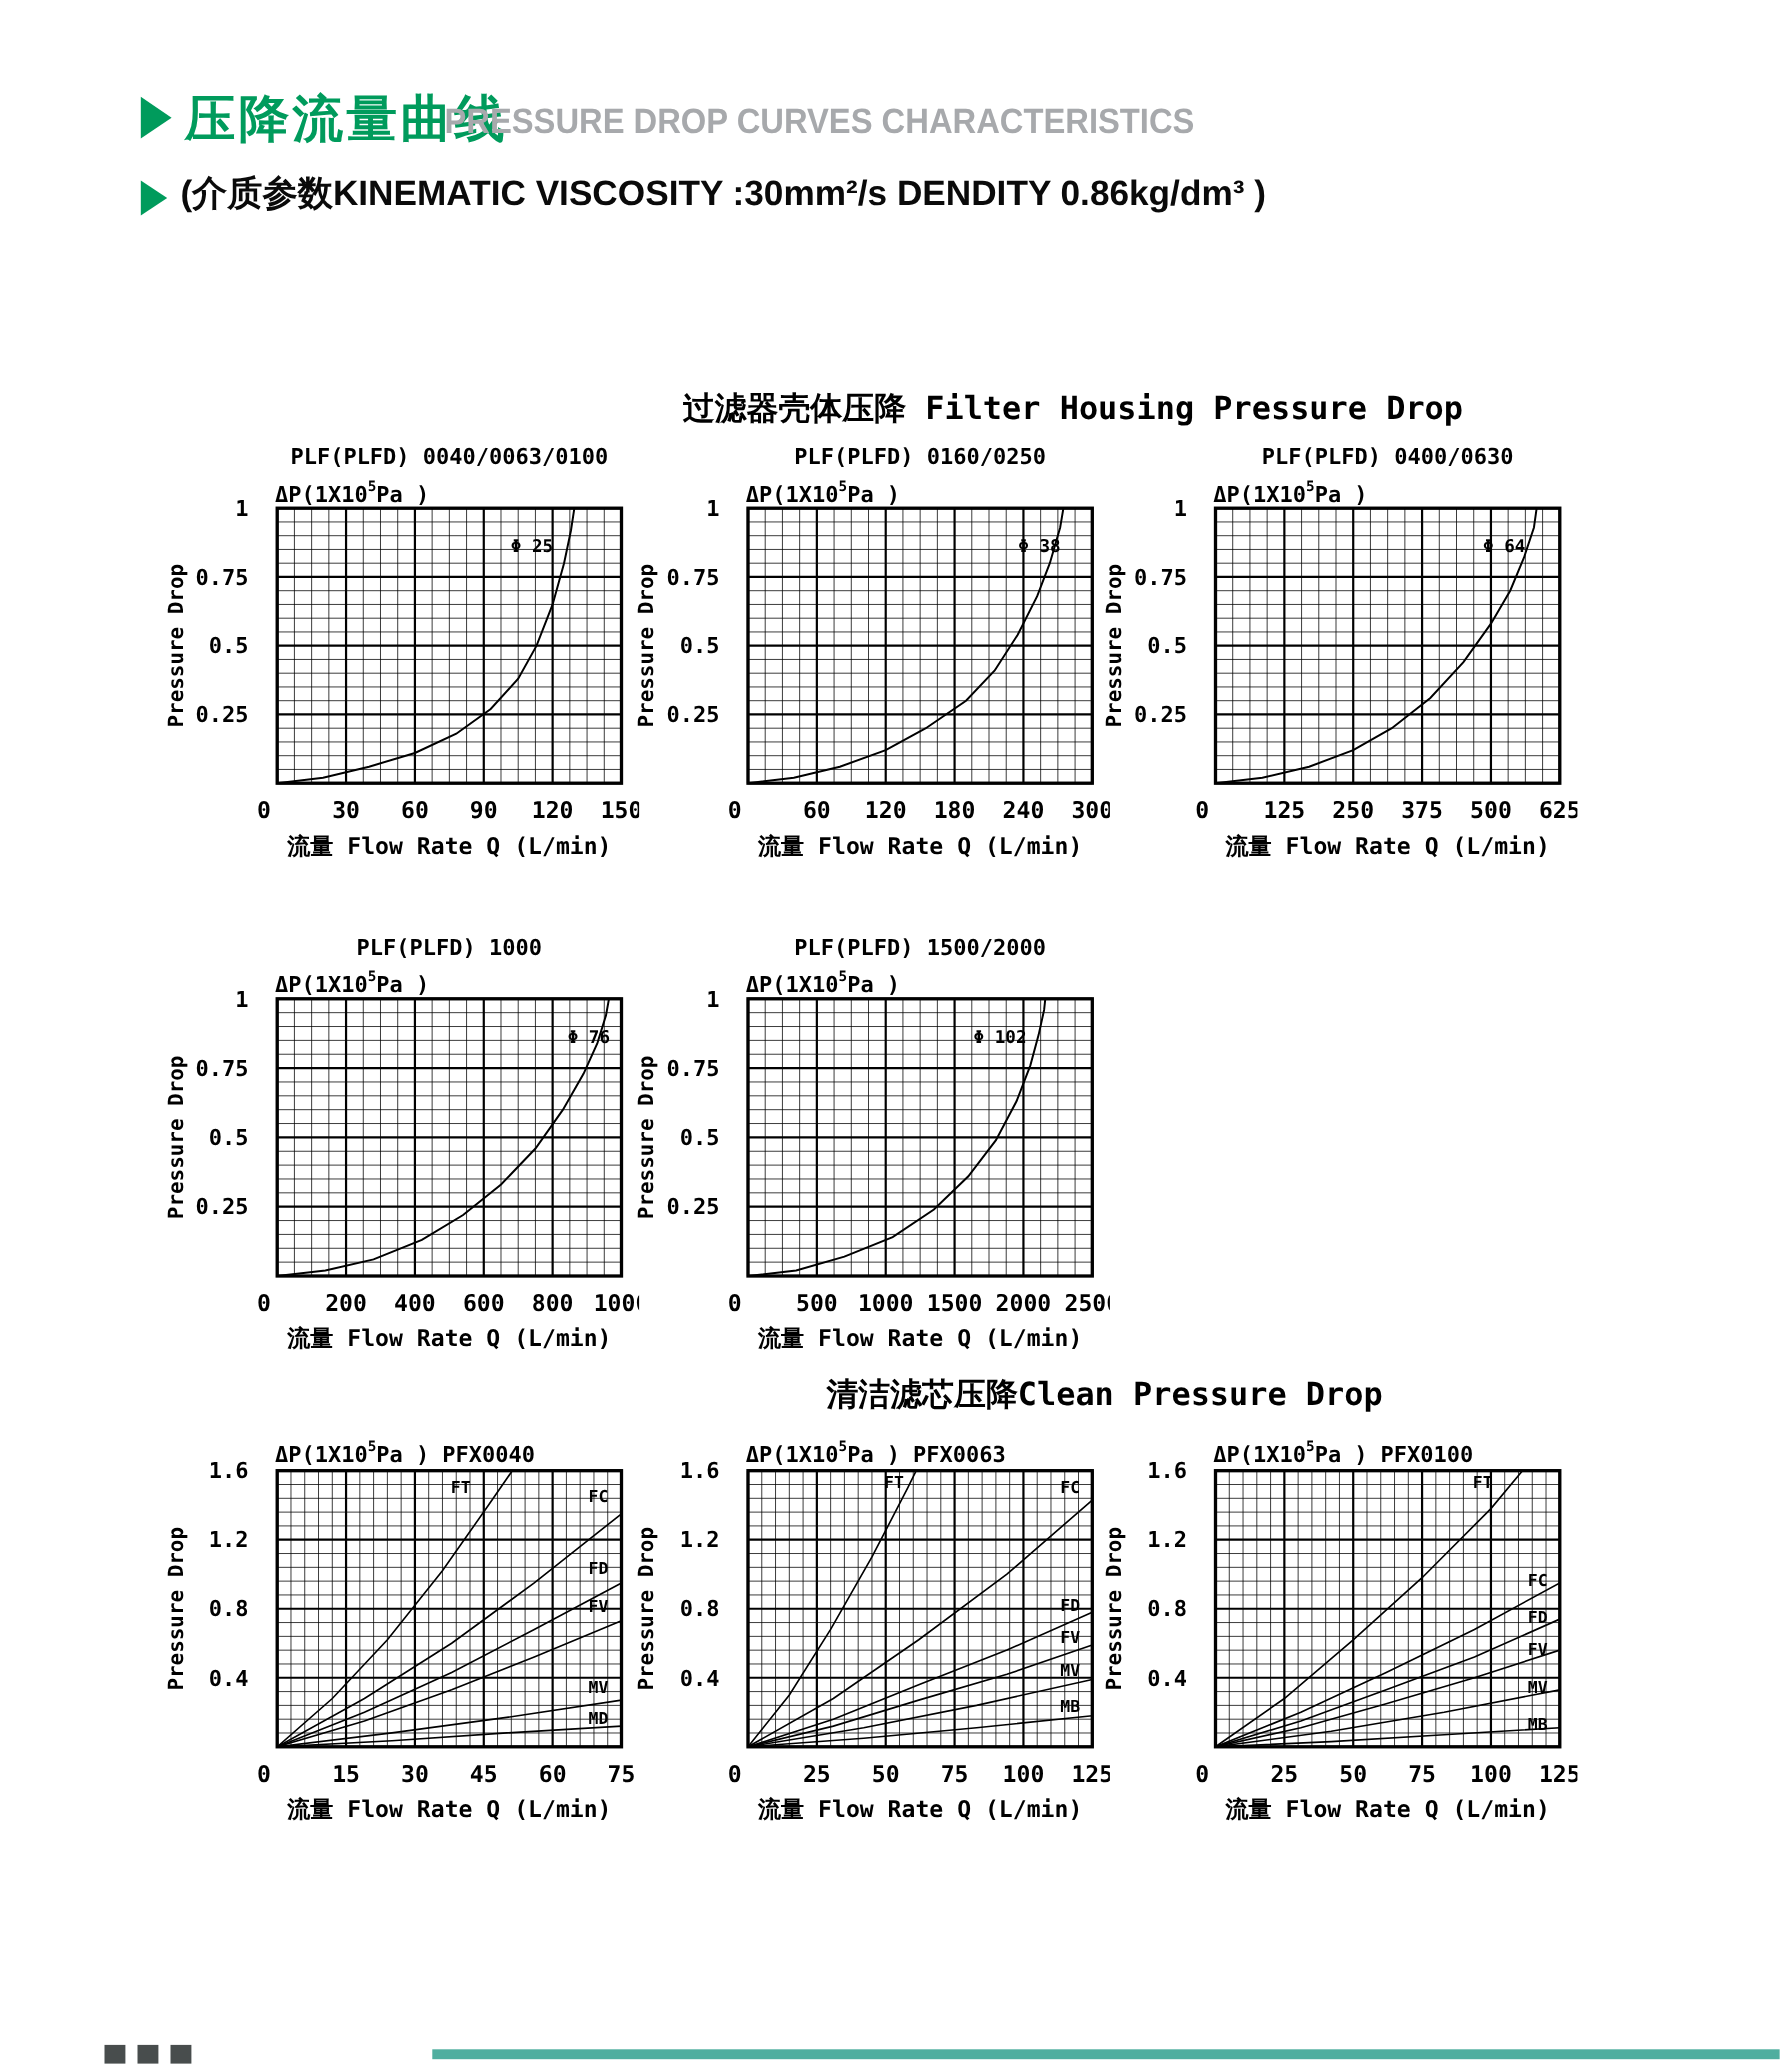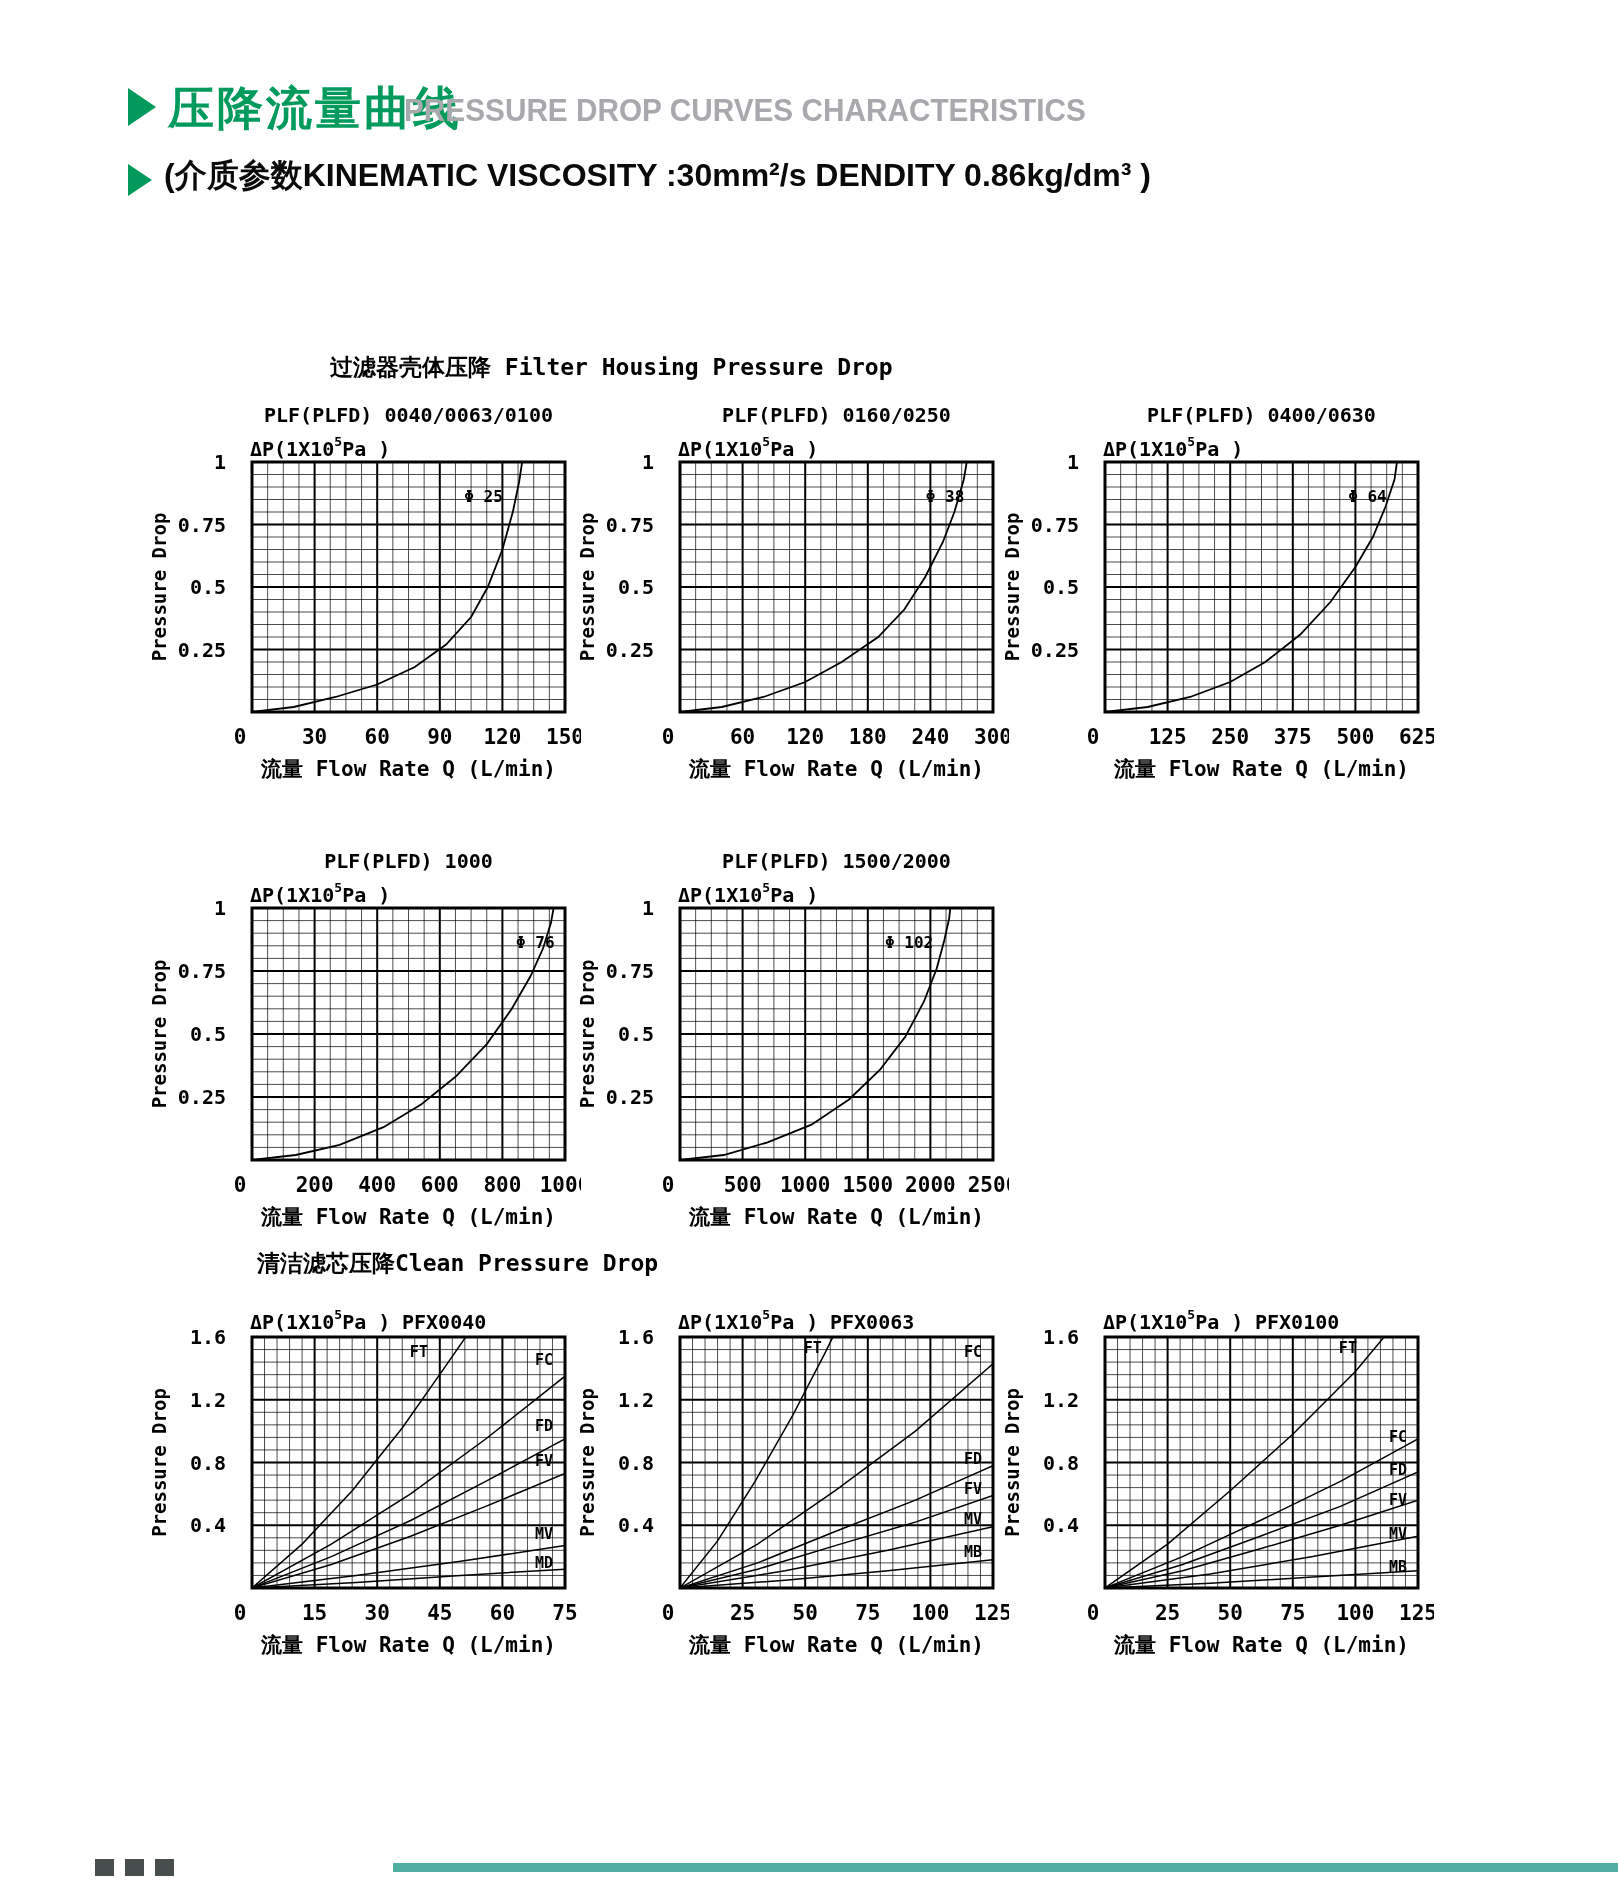--- a/index.html
+++ b/index.html
@@ -18,21 +18,21 @@
         border-top:19px solid transparent;border-bottom:19px solid transparent;}
   .tri2{left:128px;top:164px;border-left:24px solid var(--green);
         border-top:16px solid transparent;border-bottom:16px solid transparent;}
   .title-cn{position:absolute;left:168px;top:78px;font-size:46px;font-weight:bold;
         color:var(--green);letter-spacing:3px;white-space:nowrap;}
   .title-en{position:absolute;left:404px;top:92px;font-size:32px;font-weight:bold;
         color:var(--gray);transform:scaleX(.93);transform-origin:left;white-space:nowrap;}
   .subtitle{position:absolute;left:164px;top:154px;font-size:32px;font-weight:bold;
         color:#0a0a0a;white-space:nowrap;}
   .sec{position:absolute;font-family:"DejaVu Sans Mono",monospace;font-weight:bold;
-        font-size:23px;color:#000;text-align:left;white-space:nowrap;}
+        font-size:29px;color:#000;text-align:right;white-space:nowrap;}
   .sec1{left:330px;top:352px;width:1000px;}
   .sec2{left:257px;top:1248px;width:1000px;}
   .chart{position:absolute;}
   #c0{left:132px;top:398px;}  #c1{left:560px;top:398px;}  #c2{left:985px;top:398px;}
   #c3{left:132px;top:844px;}  #c4{left:560px;top:844px;}
   #c5{left:132px;top:1301px;} #c6{left:560px;top:1301px;} #c7{left:985px;top:1301px;}
   .footer-bar{position:absolute;left:393px;top:1863px;width:1225px;height:9px;
         background:var(--teal);}
   .footer-marks{position:absolute;left:95px;top:1859px;display:flex;gap:11px;}
   .footer-marks span{display:block;width:19px;height:17px;background:#2f3434;opacity:.88;}

